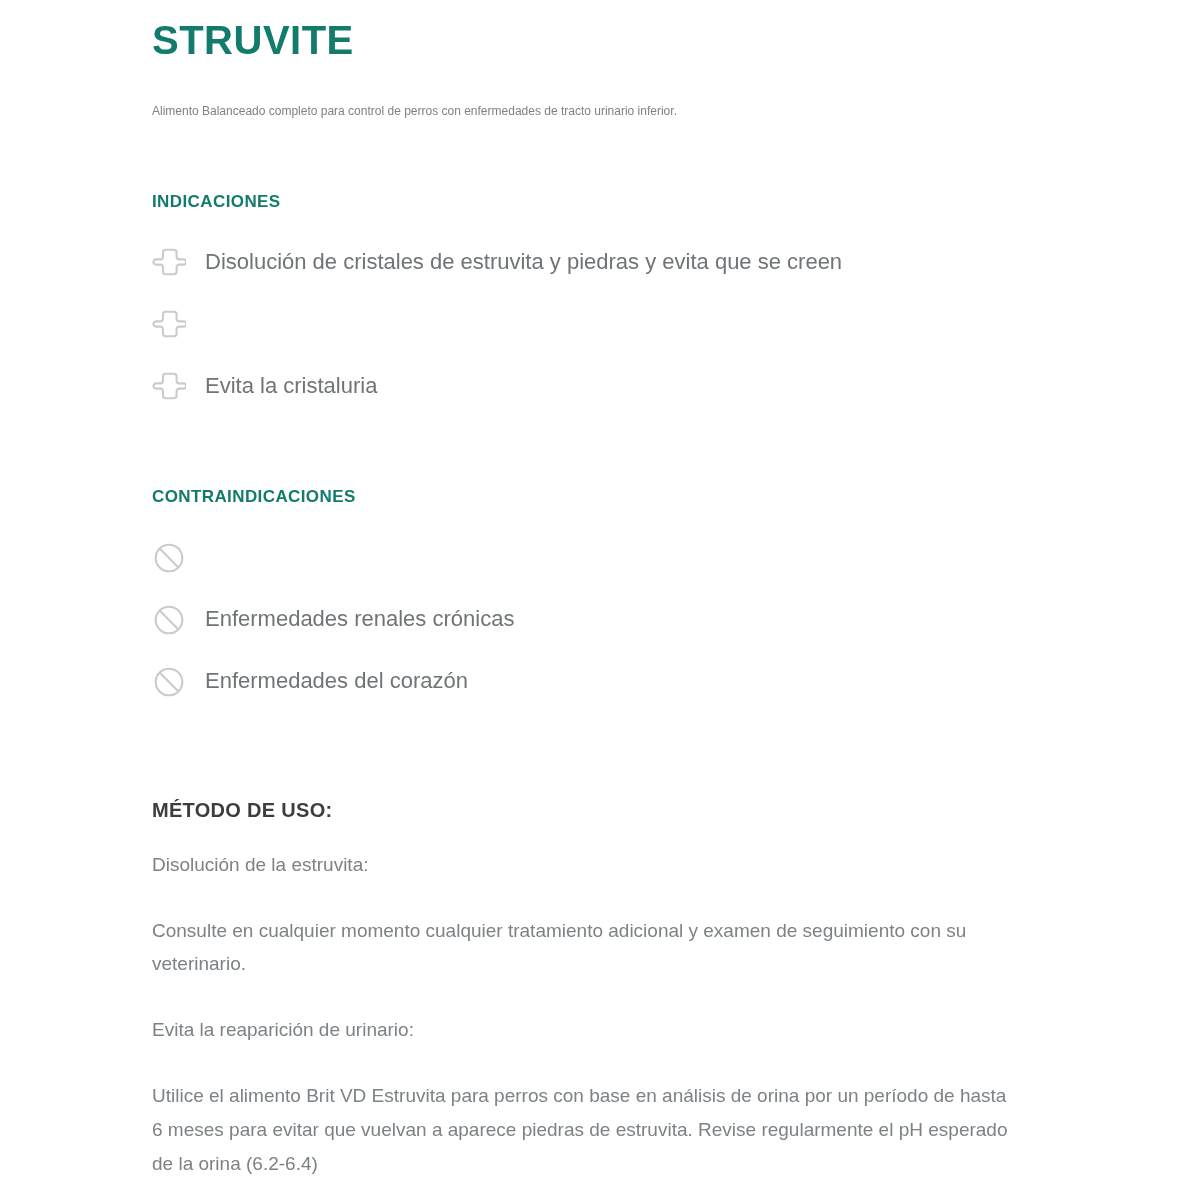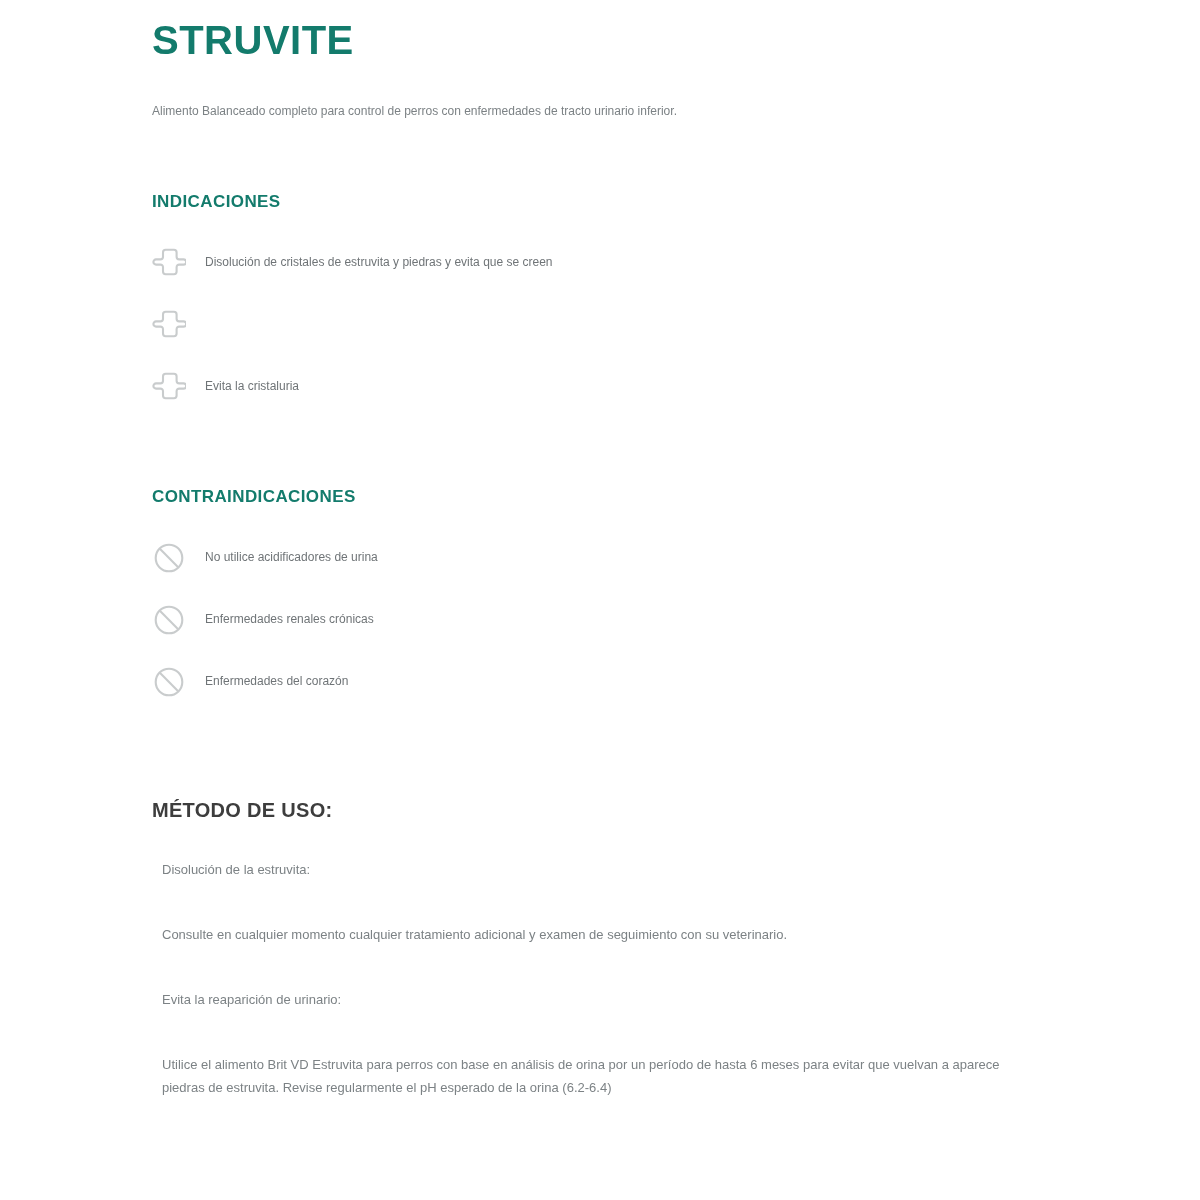--- a/index.html
+++ b/index.html
@@ -72,43 +72,43 @@
     flex: 0 0 auto;
     width: 34px;
     height: 34px;
     margin-right: 19px;
     display: block;
   }
   .li-icon svg { display: block; }
 
   .li-text {
     color: #6f7477;
-    font-size: 12px;
+    font-size: 22px;
     font-weight: 400;
     line-height: 1.4;
   }
 
   
   .method-block { padding-top: 85px; }
 
   .method-heading {
     color: #3d3d3d;
     font-size: 20px;
     font-weight: 700;
     letter-spacing: 0.3px;
     line-height: 1.2;
     margin: 0;
   }
 
   .method-p {
     color: #7c8285;
-    font-size: 13px;
+    font-size: 19px;
     font-weight: 400;
     line-height: 1.78;
-    margin: 10px;
+    margin: 0;
     padding-top: 32px;
   }
   .method-p.tight { padding-top: 26px; }
 </style>
 </head>
 <body>
 
 <div class="page">
 
   <h1 class="product-title">STRUVITE</h1>
@@ -151,21 +151,20 @@
     <h2 class="section-heading">CONTRAINDICACIONES</h2>
 
     <ul class="icon-list">
       <li class="icon-list-item">
         <span class="li-icon">
           <svg width="34" height="34" viewBox="0 0 34 34" aria-hidden="true">
             <circle cx="17" cy="17" r="13.3" fill="none" stroke="#c9cccd" stroke-width="2.1"></circle>
             <line x1="7.6" y1="7.6" x2="26.4" y2="26.4" stroke="#c9cccd" stroke-width="2.1"></line>
           </svg>
         </span>
-        <span class="li-text">No utilice acidificadores de urina</span>
       </li>
 
       <li class="icon-list-item">
         <span class="li-icon">
           <svg width="34" height="34" viewBox="0 0 34 34" aria-hidden="true">
             <circle cx="17" cy="17" r="13.3" fill="none" stroke="#c9cccd" stroke-width="2.1"></circle>
             <line x1="7.6" y1="7.6" x2="26.4" y2="26.4" stroke="#c9cccd" stroke-width="2.1"></line>
           </svg>
         </span>
         <span class="li-text">Enfermedades renales crónicas</span>

